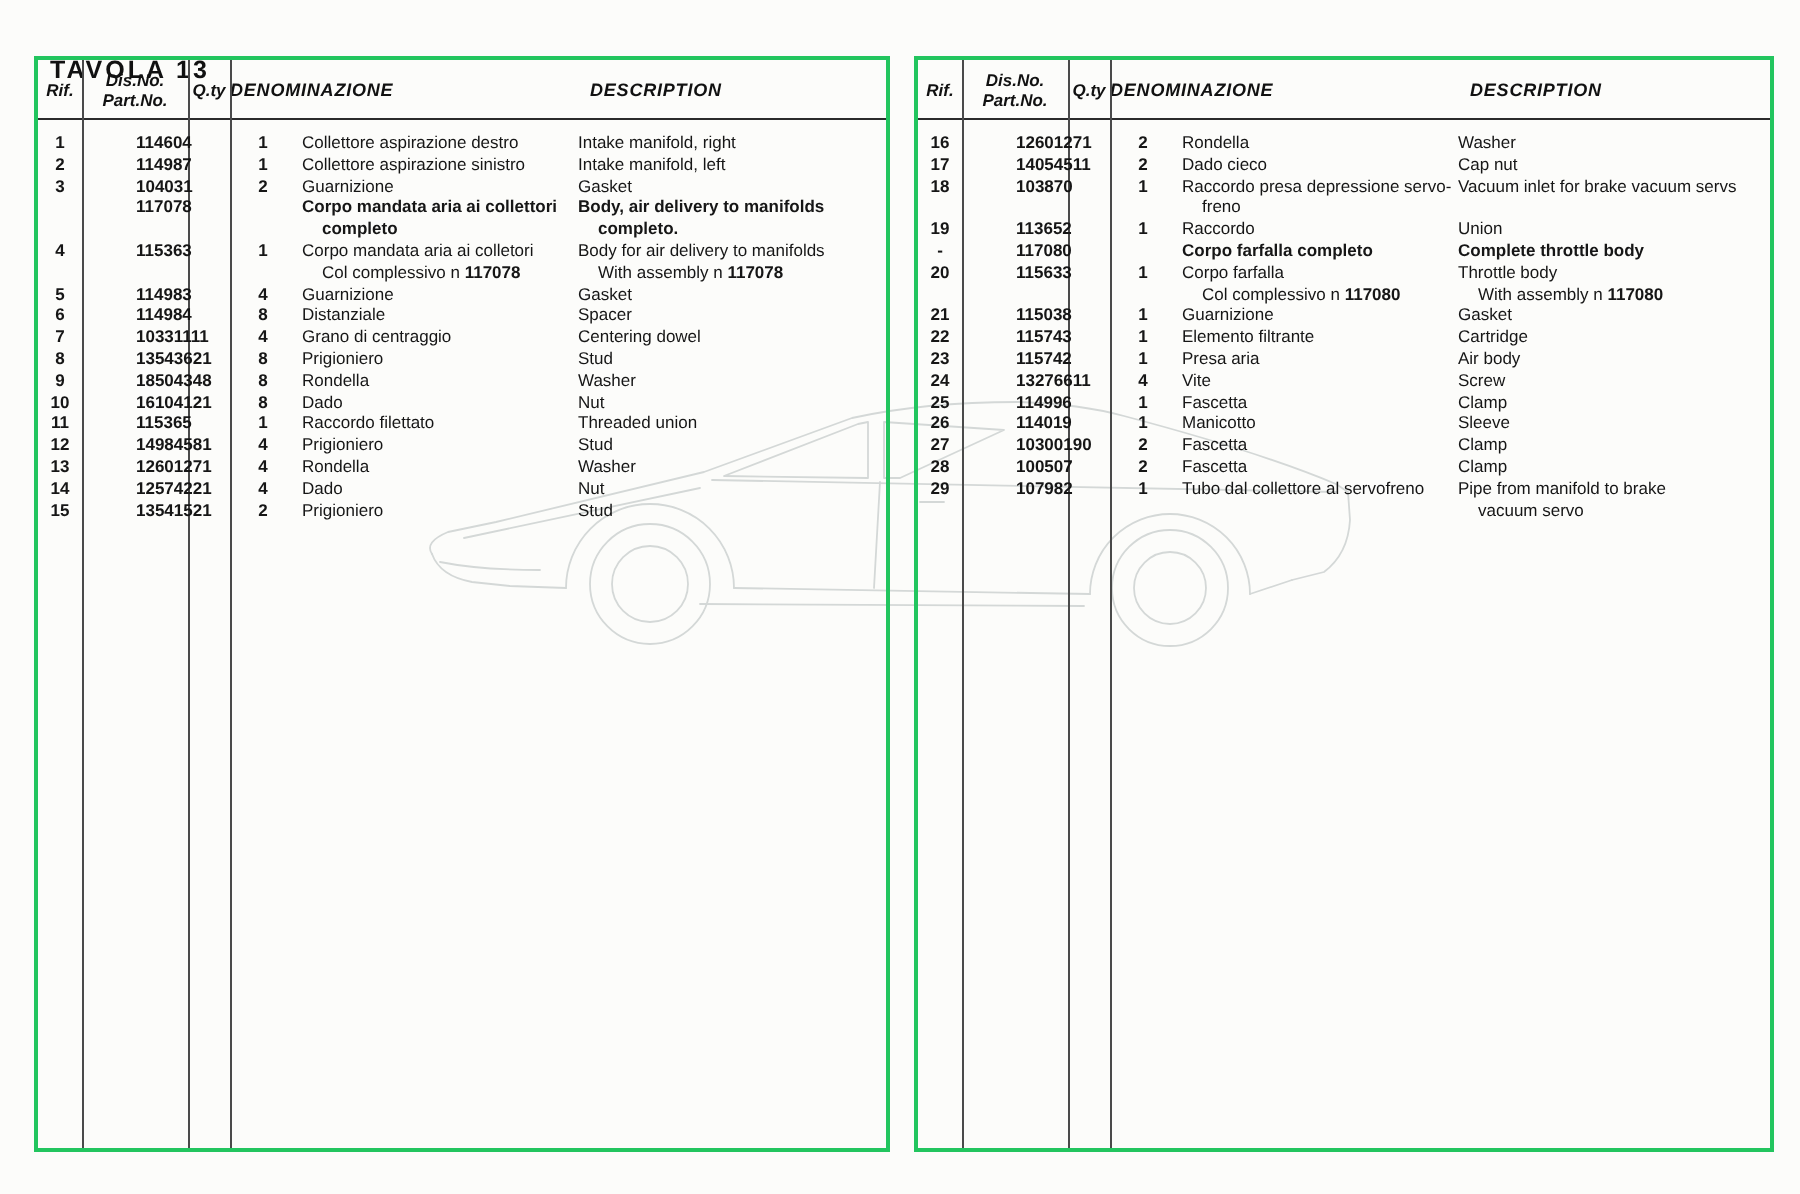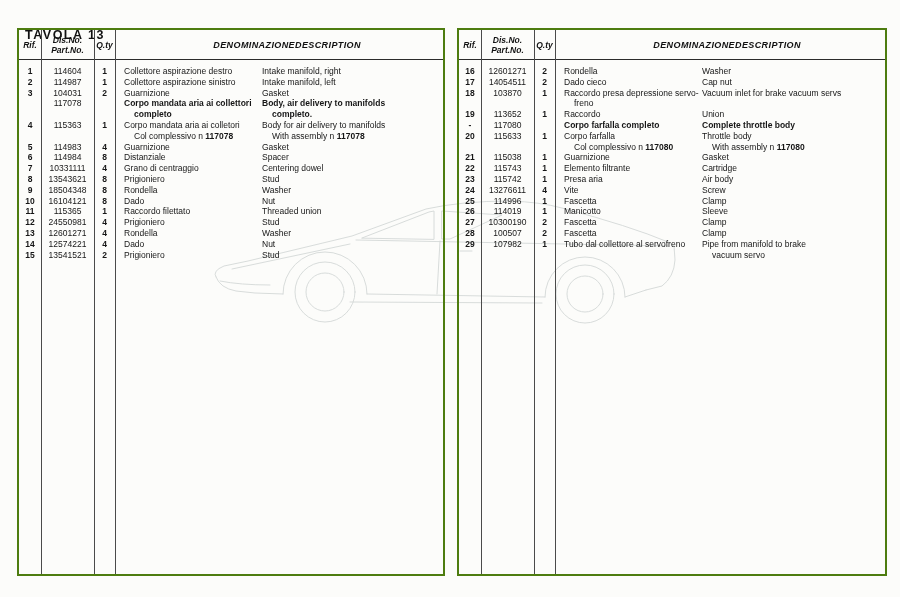--- a/index.html
+++ b/index.html
@@ -10,45 +10,45 @@
   }
   .page-title{
     position:absolute;left:25px;top:6px;
     font-size:12.5px;font-weight:bold;letter-spacing:1.5px;color:#111;margin-top:22px;
   }
   
   .car-art{position:absolute;left:210px;top:195px;z-index:0;}
   
   .parts-table{
     position:absolute;top:28px;height:548px;z-index:1;
-    border:2px solid #4d7c0f;box-sizing:border-box;background:transparent;
+    border:2px solid #22c55e;box-sizing:border-box;background:transparent;
   }
   #table-left{left:17px;width:428px;}
   #table-right{left:457px;width:430px;}
   .vline{position:absolute;top:0;bottom:0;width:1px;background:#4a4a4a;}
   .v1{left:22px;}.v2{left:75px;}.v3{left:96px;}
   .thead{
     display:flex;align-items:center;height:30px;box-sizing:border-box;
     border-bottom:1.5px solid #2b2b2b;
     font-style:italic;font-weight:bold;color:#111;
   }
   .th{text-align:center;font-size:8.5px;}
   .th-rif{width:22px;}
   .th-part{width:53px;line-height:10px;}
   .th-qty{width:21px;}
   .th-wide{flex:1;display:flex;font-size:9px;letter-spacing:0.4px;}
-  .th-den{width:180px;text-align:right;font-style:italic;}
+  .th-den{width:180px;text-align:left;font-style:italic;}
   .th-des{flex:1;text-align:left;}
   .tbody{
     position:relative;height:518px;box-sizing:border-box;padding-top:6px;
     font-size:8.5px;line-height:10.8px;color:#161616;
   }
   .row{display:flex;}
   .c-rif{width:22px;text-align:center;font-weight:bold;}
-  .c-part{width:53px;text-align:center;font-weight:normal;}
+  .c-part{width:53px;font-weight:bold;margin-left:27px;}
   .c-qty{width:21px;text-align:center;font-weight:bold;}
   .c-den{width:147px;padding-left:9px;box-sizing:border-box;}
   .c-des{flex:1;padding-right:13px;}
   .cont{padding-left:10px;}
   .bold-row .c-den,.bold-row .c-des{font-weight:bold;}
   .c-den b,.c-des b{font-weight:bold;}
 </style>
 </head>
 <body>
 
@@ -227,21 +227,21 @@
         <div class="c-qty">1</div>
         <div class="c-den">
           <div>Raccordo filettato</div>
         </div>
         <div class="c-des">
           <div>Threaded union</div>
         </div>
       </div>
       <div class="row">
         <div class="c-rif">12</div>
-        <div class="c-part">24550981</div>
+        <div class="c-part">14984581</div>
         <div class="c-qty">4</div>
         <div class="c-den">
           <div>Prigioniero</div>
         </div>
         <div class="c-des">
           <div>Stud</div>
         </div>
       </div>
       <div class="row">
         <div class="c-rif">13</div>

